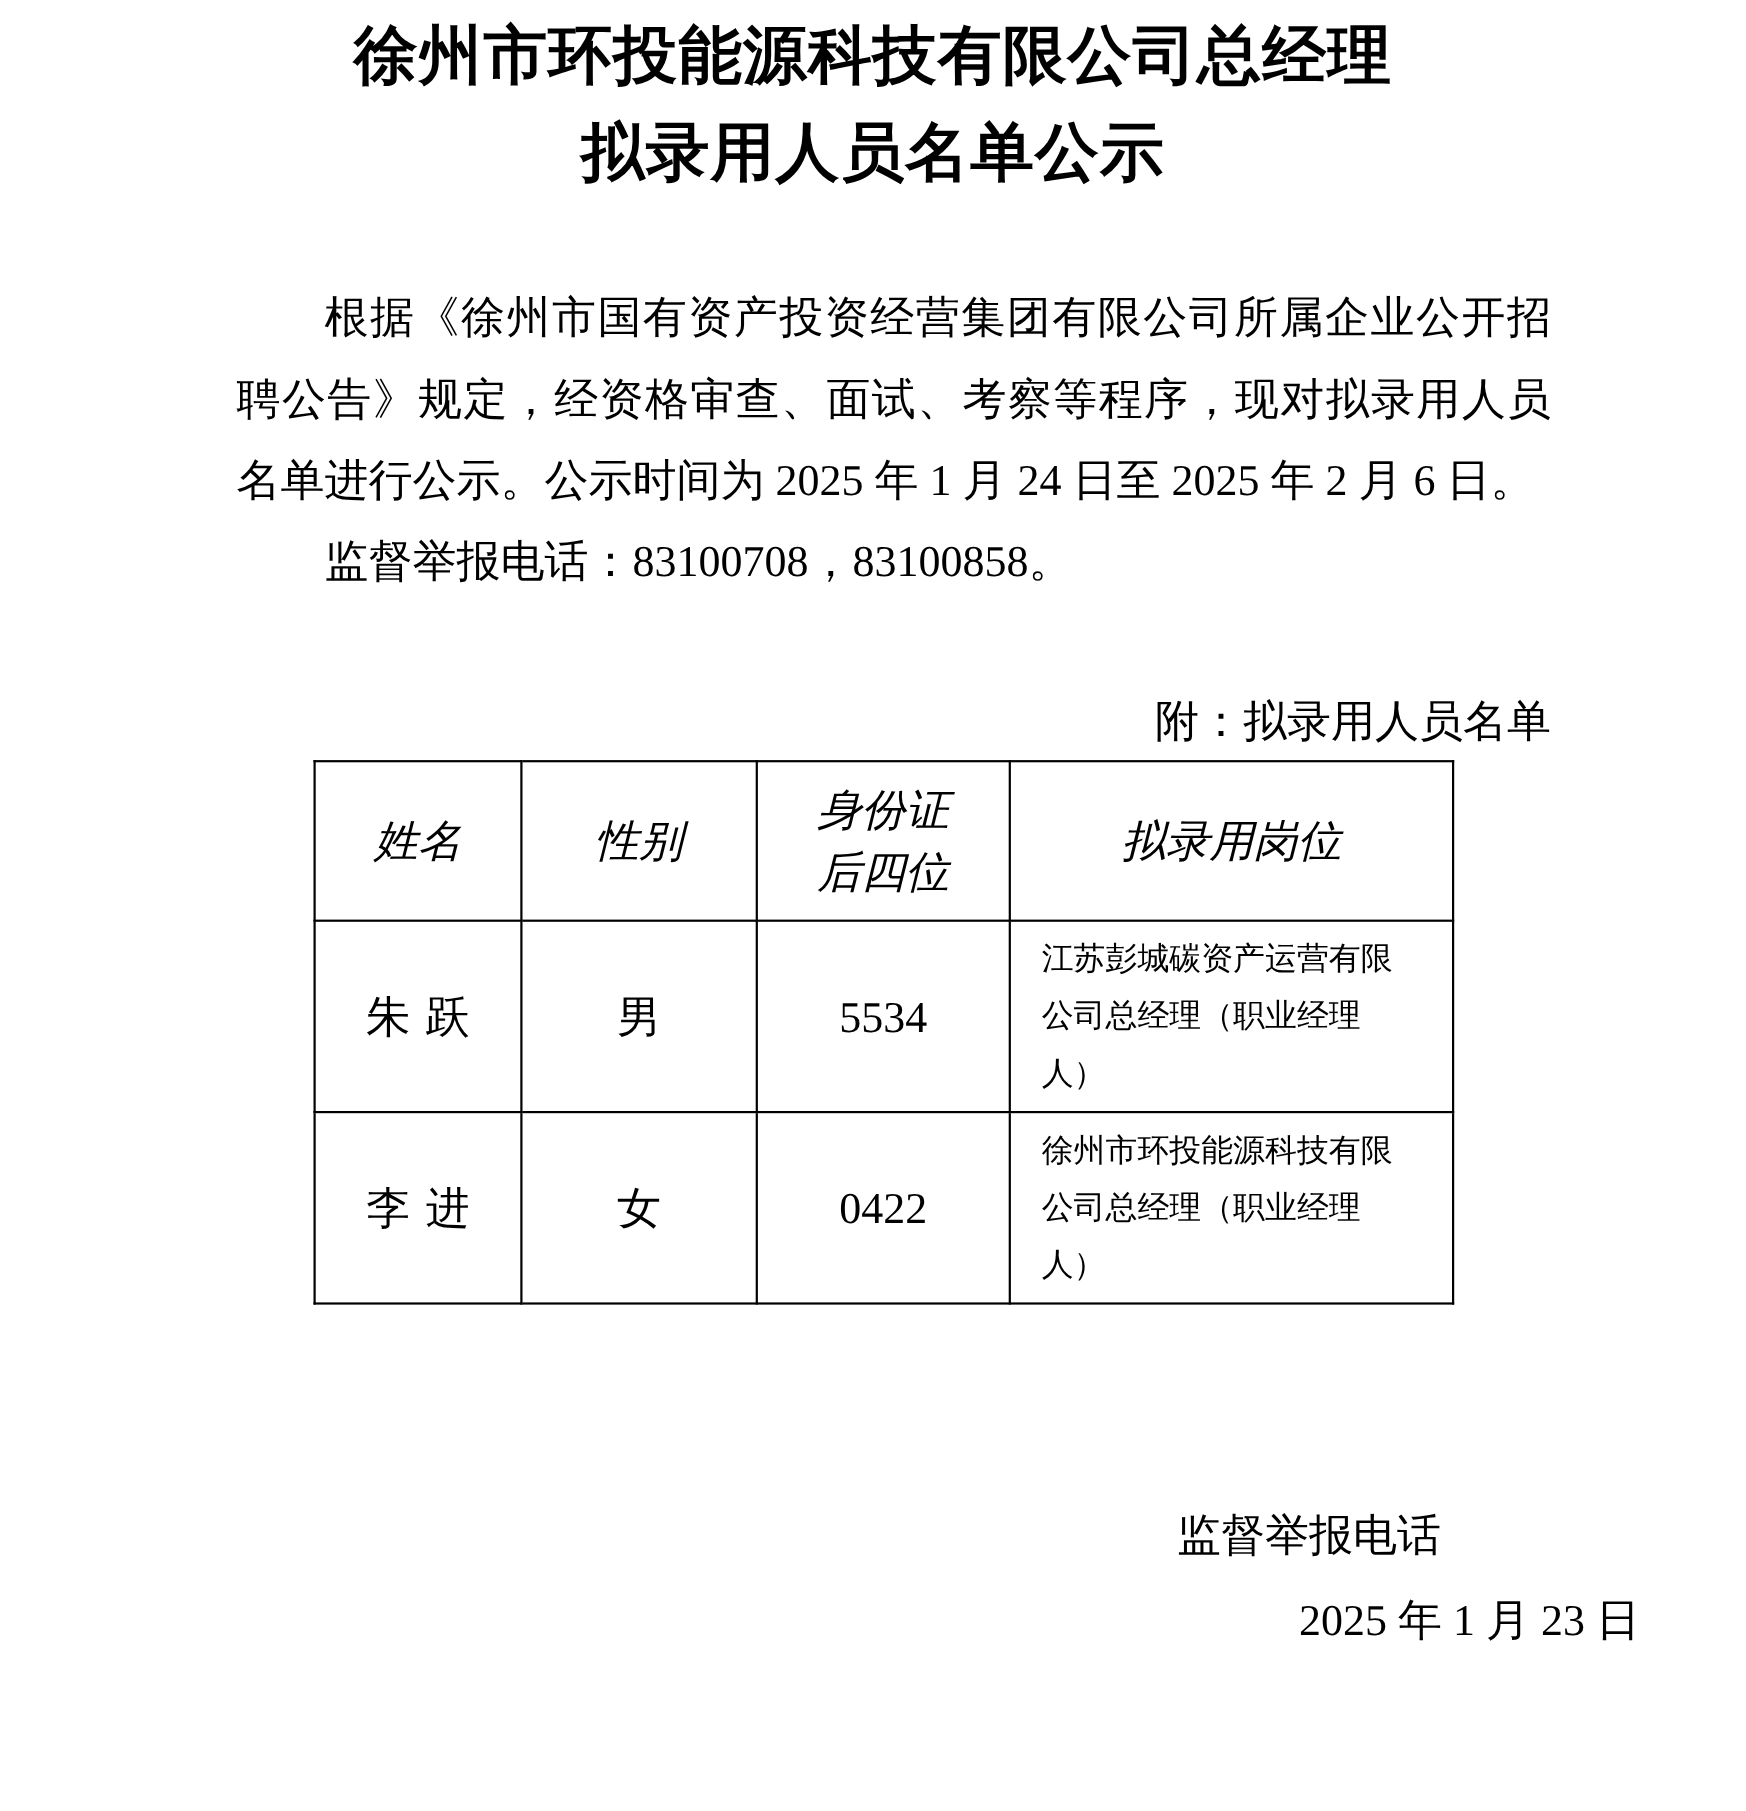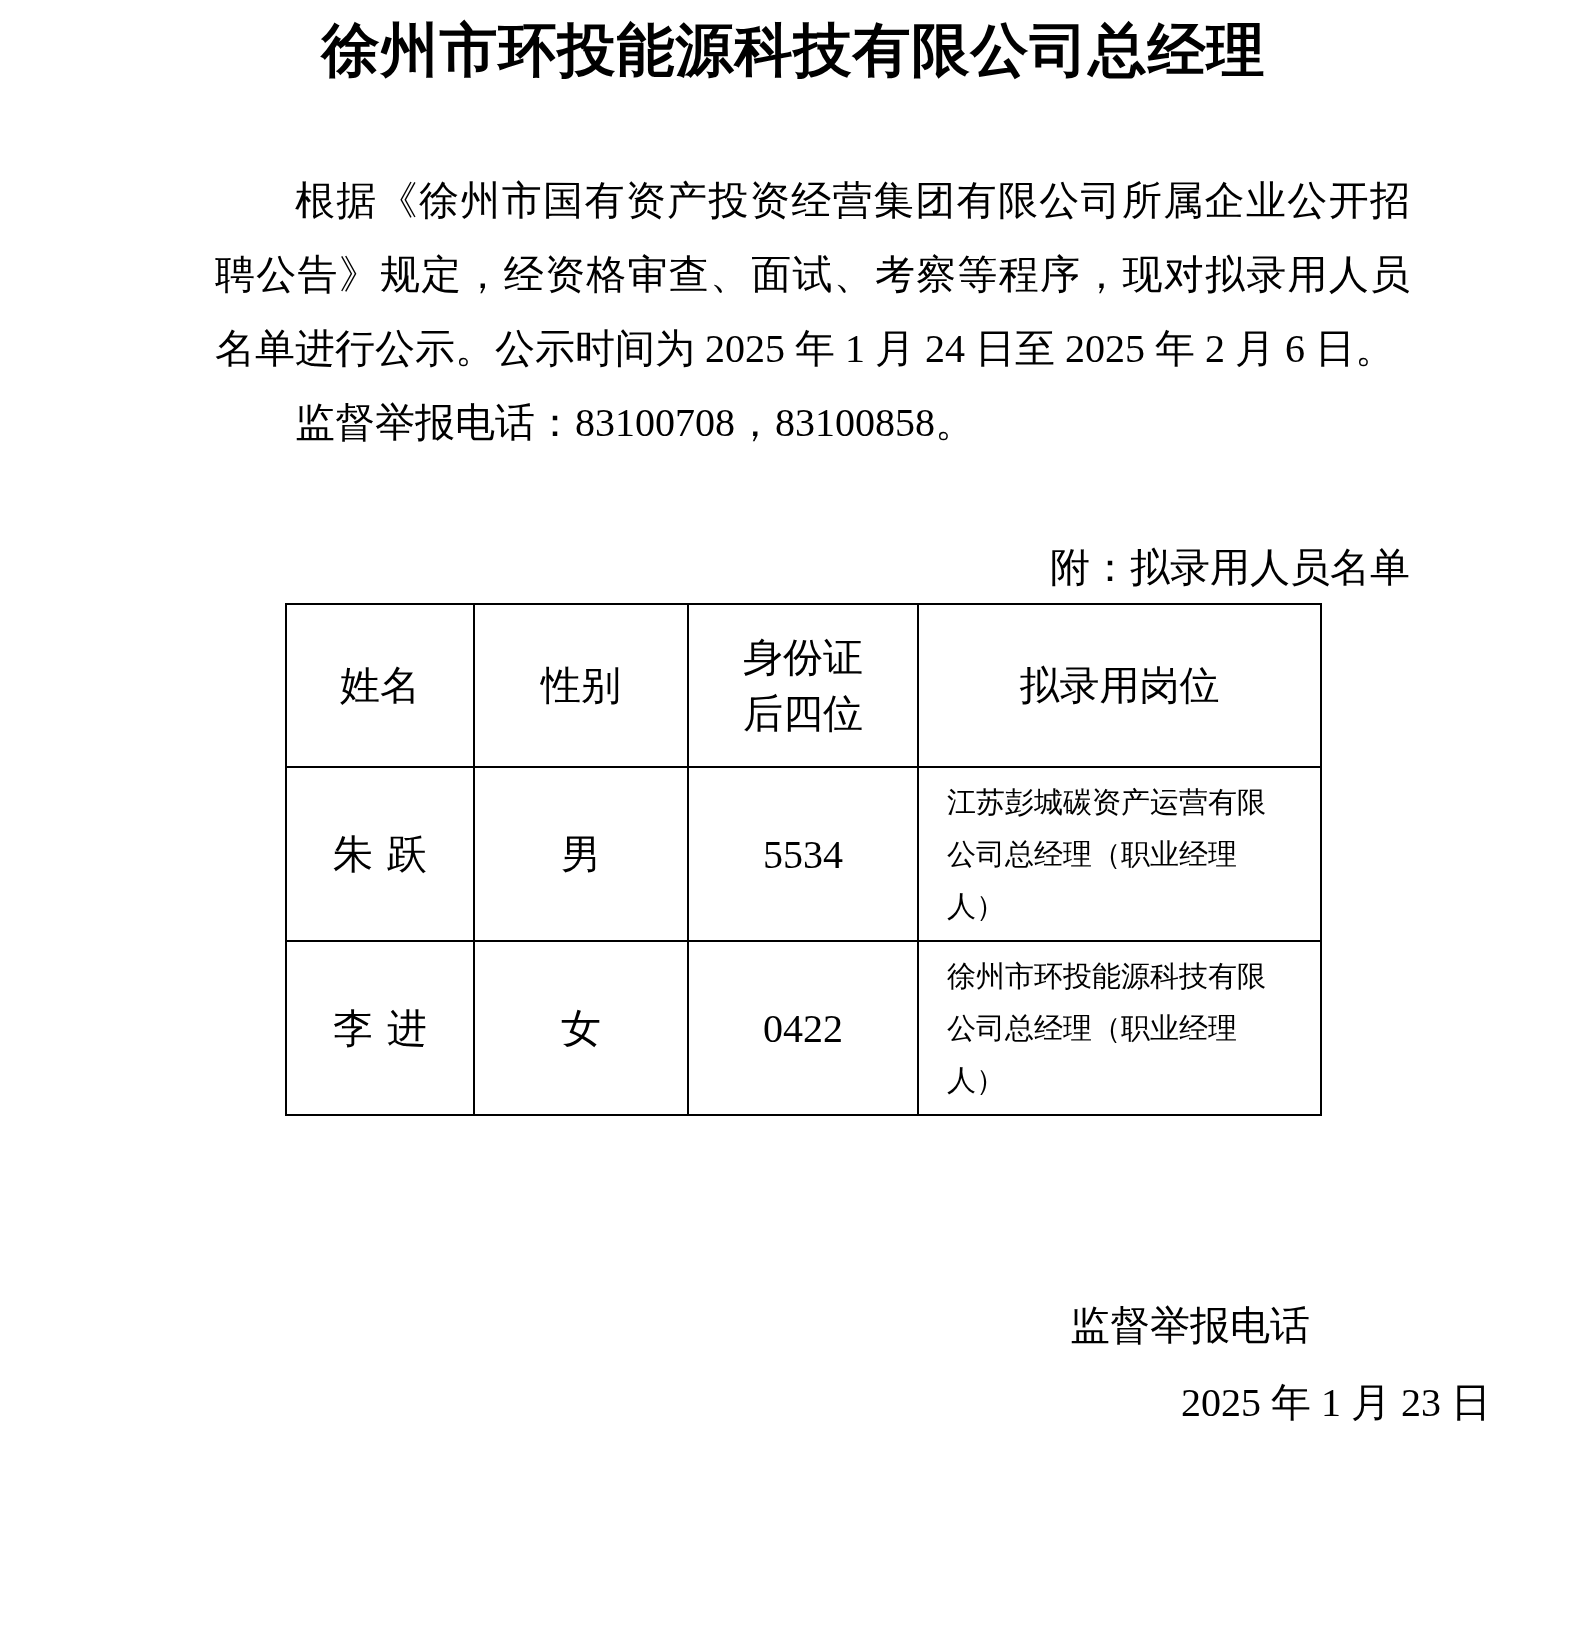--- a/index.html
+++ b/index.html
@@ -47,21 +47,21 @@
     width:1035px;
   }
   .roster th, .roster td {
     border:2px solid #000000;
     text-align:center;
     vertical-align:middle;
     font-weight:normal;
     padding:0;
     overflow:hidden;
   }
-  .roster thead tr { height:163px; }
+  .roster thead tr { height:145px;font-style:italic; }
   .roster tbody tr { height:132px; }
   .col-name { width:188px; }
   .col-gender { width:214px; }
   .col-id { width:230px; }
   .col-pos { width:403px; }
   .roster th { font-size:40px; line-height:56px; }
   .idwrap { display:inline-block; width:132px; }
   .cell-name { font-size:40px; letter-spacing:14px; text-indent:14px; }
   .cell-gender { font-size:40px; }
   .cell-id { font-size:40px; }
@@ -86,20 +86,21 @@
     line-height:74px;
   }
 </style>
 </head>
 <body>
 
 <div class="page">
 
   <h1 class="doc-title">
     <div>徐州市环投能源科技有限公司总经理</div>
+    <div>拟录用人员名单公示</div>
   </h1>
 
   <p class="para">根据《徐州市国有资产投资经营集团有限公司所属企业公开招聘公告》规定，经资格审查、面试、考察等程序，现对拟录用人员名单进行公示。公示时间为 2025 年 1 月 24 日至 2025 年 2 月 6 日。</p>
 
   <p class="phone-line">监督举报电话：83100708，83100858。</p>
 
   <p class="attachment-line">附：拟录用人员名单</p>
 
   <table class="roster">
     <colgroup>

